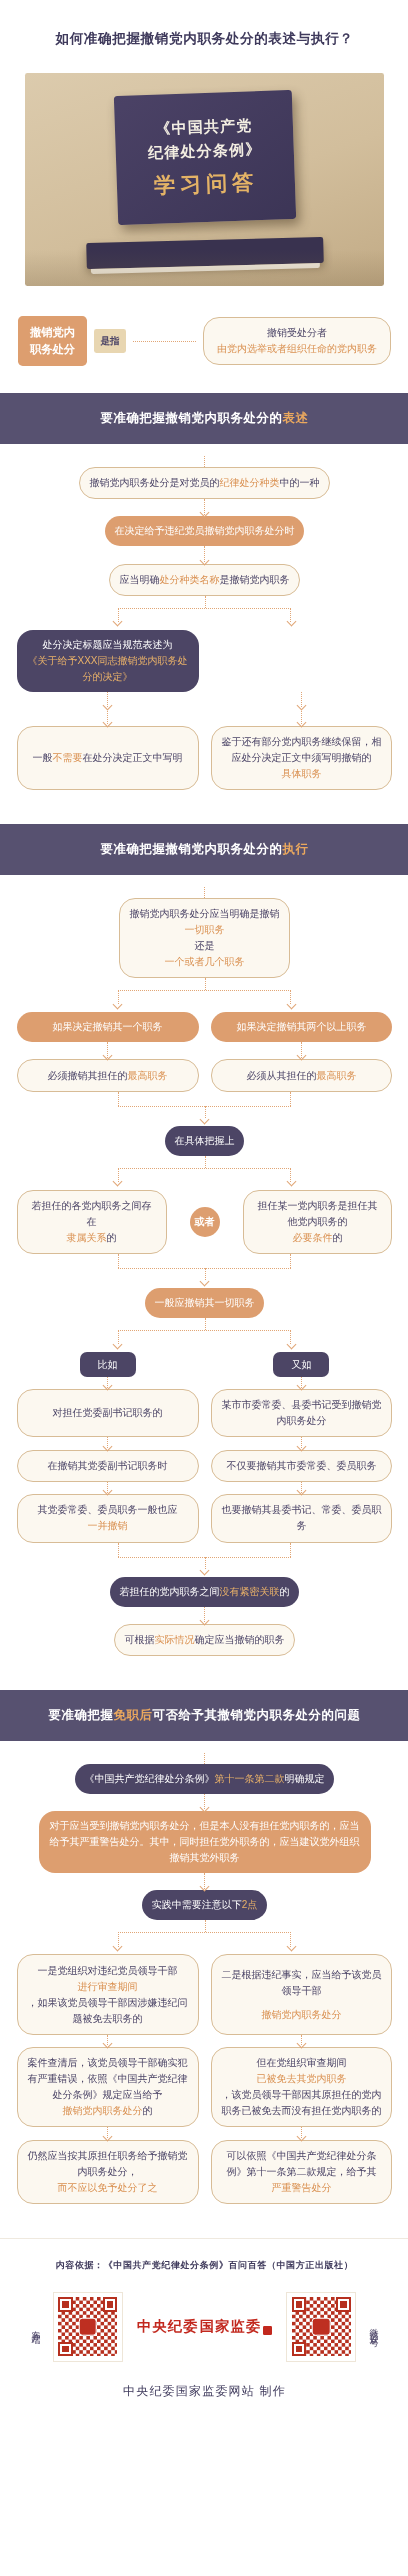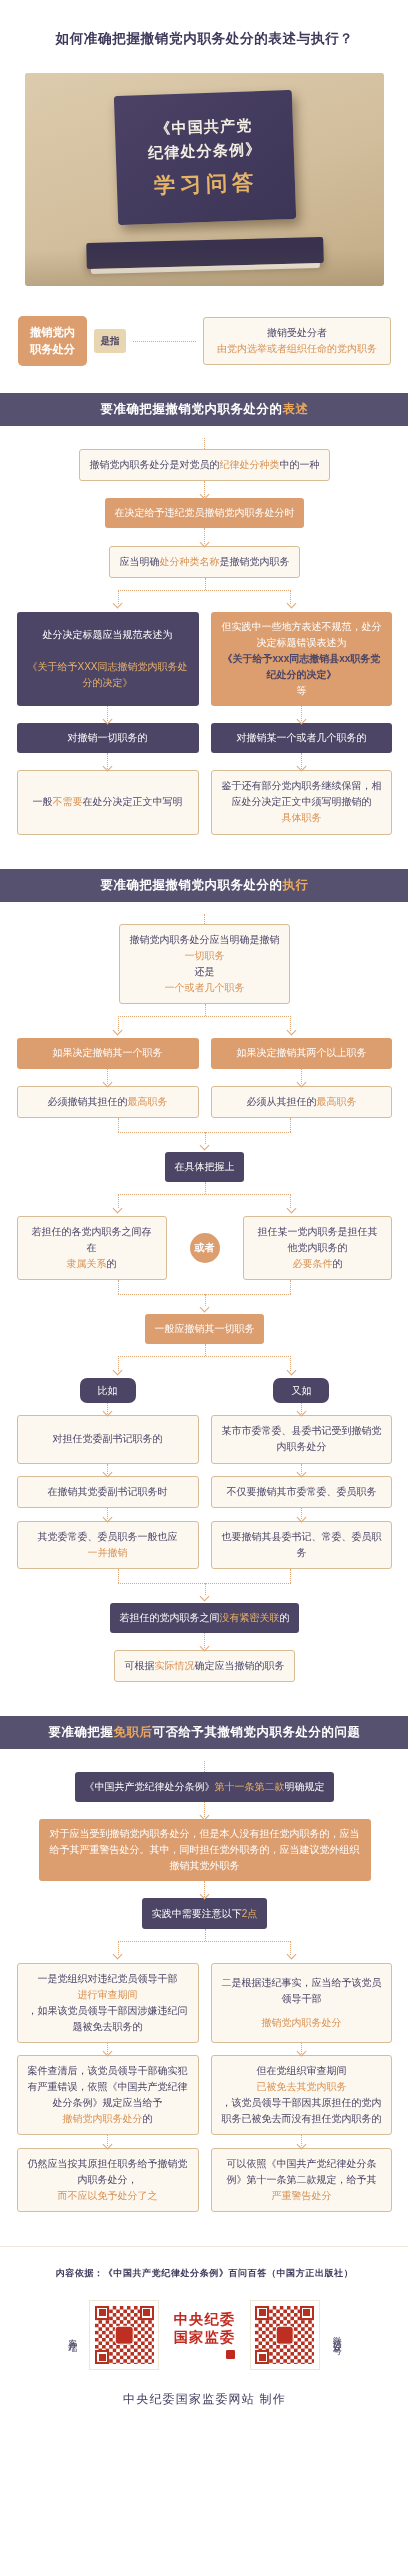--- a/index.html
+++ b/index.html
@@ -19,25 +19,25 @@
   .book-lying::before{content:"";position:absolute;left:3.6px;right:3.6px;bottom:-4.7px;height:4.7px;background:#EFE8DA;border-radius:0 0 2.4px 2.4px;}
 
   
   .def-row{display:flex;align-items:center;margin:30px 18px 27px;gap:7.1px;}
   .term-box{background:#DD9E6F;color:#fff;font-weight:bold;font-size:11.3px;line-height:1.5;padding:8.3px 9.5px;border-radius:4.7px;width:50px;text-align:center;}
   .link-box{background:#E8D6B1;color:#4A4366;font-size:9.5px;font-weight:bold;padding:5.3px 6.5px;border-radius:2.4px;white-space:nowrap;}
   .def-dots{flex:1;min-width:10.7px;height:0;border-top:1.2px dotted #E1A676;}
   .def-desc{width:188px;}
 
   
-  .banner{background:#575170;color:#fff;text-align:center;font-size:12.4px;font-weight:bold;padding:8px 6px;letter-spacing:0.6px;}
+  .banner{background:#575170;color:#fff;text-align:center;font-size:12.4px;font-weight:bold;padding:17px 6px;letter-spacing:0.6px;}
   .banner .hl{color:#EAA85E;}
 
   
-  .box{background:#FCF8F0;border:0.6px solid #D8BC96;border-radius:3px;color:#4A4366;font-size:10px;line-height:1.6;padding:7.1px 9.5px;text-align:center;box-sizing:border-box;display:flex;align-items:center;justify-content:center;flex-wrap:wrap;}
+  .box{background:#FCF8F0;border:0.6px solid #D8BC96;border-radius:16px;color:#4A4366;font-size:10px;line-height:1.6;padding:7.1px 9.5px;text-align:center;box-sizing:border-box;display:flex;align-items:center;justify-content:center;flex-wrap:wrap;}
   .box span{display:inline;}
   .hl{color:#D98F4F;}
   .obox{background:#DD9E6F;border:none;color:#fff;}
   .obox .hl-n{color:#4C4565;font-weight:bold;}
   .nbox{background:#4C4565;border:none;color:#fff;}
   .nbox .hl{color:#EAB269;}
 
   
   .sec{padding:12px 16.6px 34px;display:flex;flex-direction:column;align-items:center;justify-content:space-between;}
   .w500{max-width:296px;flex-direction:column;}
@@ -76,21 +76,21 @@
   .ft{padding:20px 18px 20px;display:flex;flex-direction:column;align-items:center;border-top:0.6px solid #EFE9DE;}
   .ft-source{font-size:9px;font-weight:bold;color:#3F3A5C;text-align:center;letter-spacing:0.6px;}
   .qr-row{display:flex;align-items:center;justify-content:center;gap:10.7px;margin:20px 0 6px;}
   .vlabel{writing-mode:vertical-rl;letter-spacing:2.4px;font-size:9px;color:#4A4366;}
   .qr{width:70px;height:70px;background:#fff;border:0.6px solid #EEE6D8;box-sizing:border-box;padding:4.7px;position:relative;}
   .qgrid{width:100%;height:100%;background:conic-gradient(#B6301F 90deg,#ffffff 0 180deg,#B6301F 0 270deg,#ffffff 0) 0 0/7.1px 7.1px;position:relative;}
   .fp{position:absolute;width:14.2px;height:14.2px;background:#fff;border:2.4px solid #B6301F;box-sizing:border-box;}
   .fp::after{content:"";position:absolute;inset:1.8px;background:#B6301F;}
   .fp.tl{top:0;left:0;} .fp.tr{top:0;right:0;} .fp.bl{bottom:0;left:0;}
   .qbadge{position:absolute;left:50%;top:50%;transform:translate(-50%,-50%);width:16.6px;height:16.6px;background:#BE2F21;border:1.8px solid #fff;border-radius:3.6px;color:#fff;font-size:7.7px;display:flex;align-items:center;justify-content:center;}
-  .masthead{display:flex;flex-direction:column;gap:1.2px;padding:0 3.6px;}
+  .masthead{display:flex;flex-direction:row;gap:1.2px;padding:0 3.6px;}
   .mast-line{font-family:"Liberation Serif","DejaVu Serif",serif;font-weight:bold;font-size:14.2px;color:#C2281E;letter-spacing:1.2px;line-height:1.2;}
   .seal{width:9.5px;height:9.5px;background:#C2281E;border-radius:1.2px;margin-top:2.4px;align-self:flex-end;}
   .producer{font-size:12px;font-weight:normal;color:#3F3A5C;letter-spacing:1.2px;margin-top:15.4px;text-align:center;}
 </style>
 </head>
 <body>
 
 <div class="wrap">
 
   <h1 class="page-title">如何准确把握撤销党内职务处分的表述与执行？</h1>
@@ -156,46 +156,33 @@
       <i class="dotv dr"></i>
       <i class="chev cl"></i>
       <i class="chev cr"></i>
     </div>
 
     <div class="cols">
       <div class="box nbox">
         <span>处分决定标题应当规范表述为</span>
           <span class="hl">《关于给予XXX同志撤销党内职务处分的决定》</span>
       </div>
-      <div class="box obox">
-        <span>但实践中一些地方表述不规范，处分决定标题错误表述为</span>
-          <span class="hl-n">《关于给予xxx同志撤销县xx职务党纪处分的决定》</span>
-          <span>等</span>
-      </div>
     </div>
 
     <div class="cols">
       <div class="conn">
           <i class="vl"></i>
           <i class="chev"></i>
         </div>
       <div class="conn">
           <i class="vl"></i>
           <i class="chev"></i>
         </div>
     </div>
 
-    <div class="cols">
-      <div class="box nbox">
-          <span>对撤销一切职务的</span>
-        </div>
-      <div class="box nbox">
-          <span>对撤销某一个或者几个职务的</span>
-        </div>
-    </div>
 
     <div class="cols">
       <div class="conn">
           <i class="vl"></i>
           <i class="chev"></i>
         </div>
       <div class="conn">
           <i class="vl"></i>
           <i class="chev"></i>
         </div>

